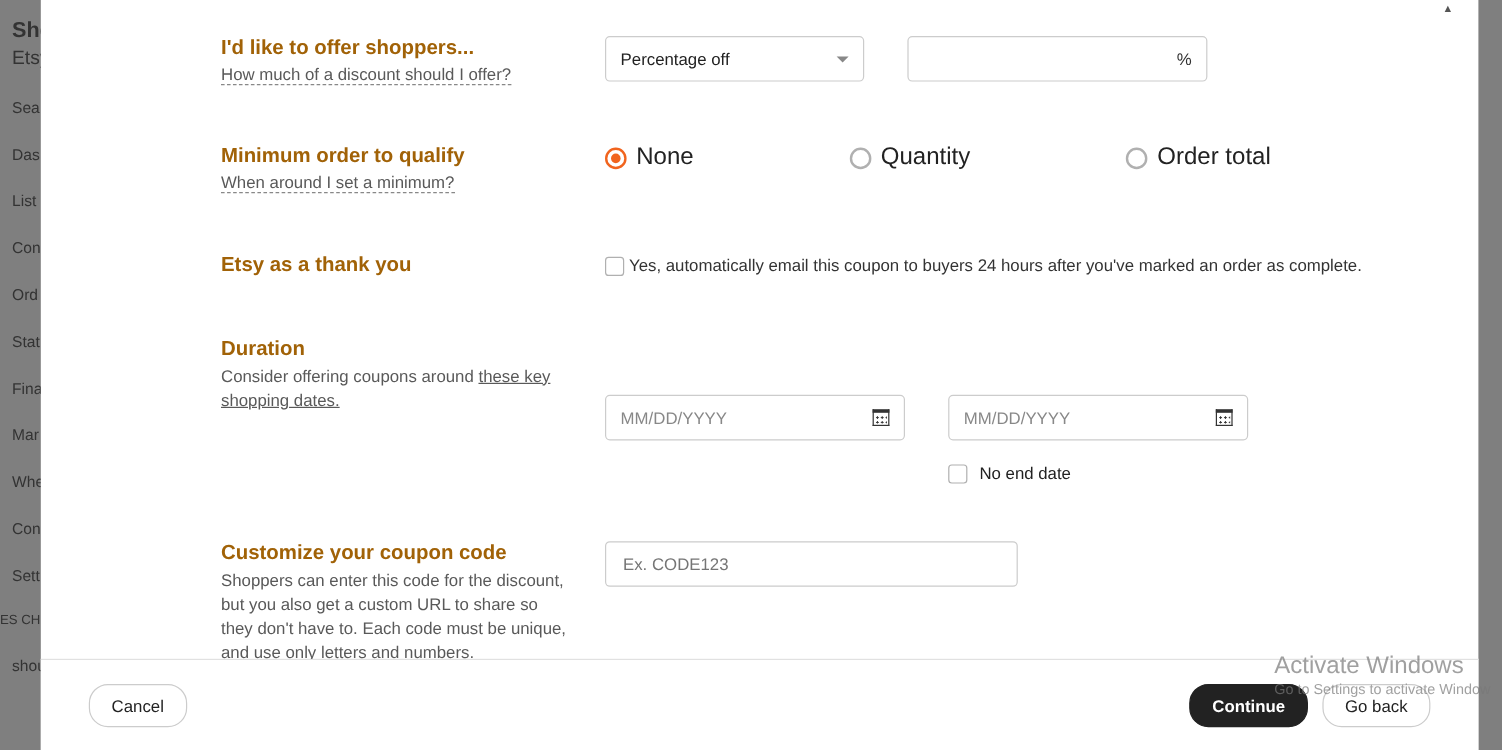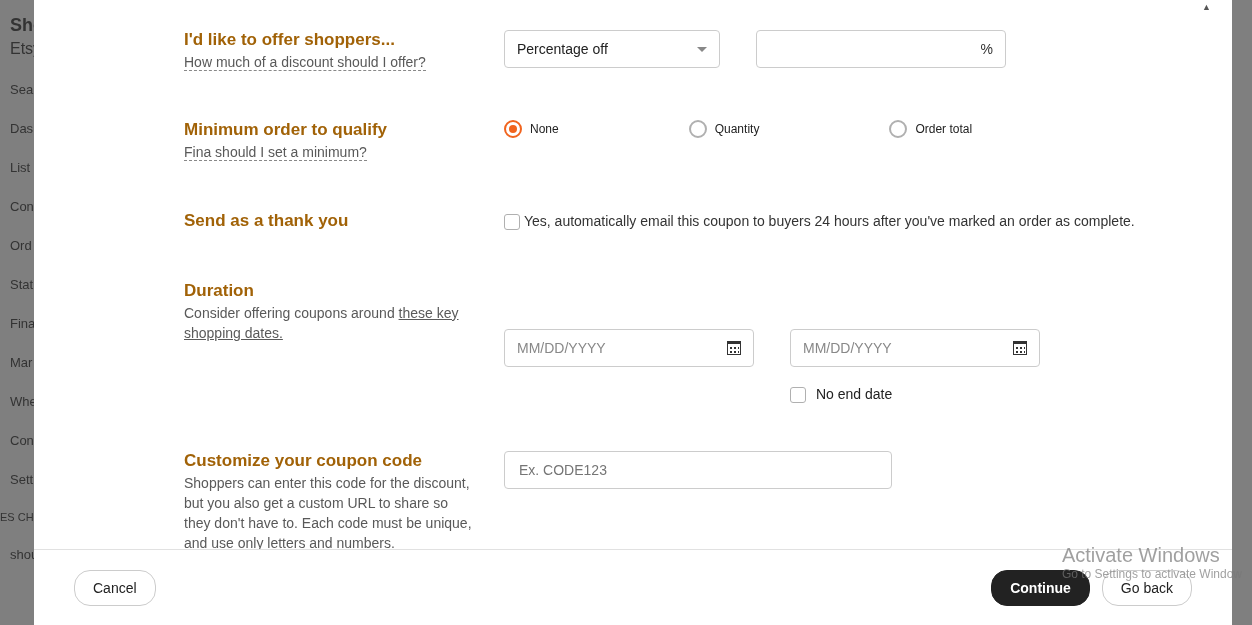--- a/index.html
+++ b/index.html
@@ -106,24 +106,24 @@
       linear-gradient(#333,#333) right 0 top 0/1px 100% no-repeat;
     position: relative;
   }
   .date-input .cal-icon::after{
     content:"";
     position:absolute;
     top:5px; left:2px; right:2px; bottom:2px;
     background:
       radial-gradient(circle,#333 1px,transparent 1px) 0 0/4px 4px;
   }
-  .coupon-input { width: 388px; color: #888; }
+  .coupon-input { width: 344px; color: #888; }
   .coupon-input input { width:100%; border:none; outline:none; font-size:14px; }
   .radio-row { display: flex; gap: 130px; }
-  .radio-item { display: flex; align-items: center; gap: 8px; font-size: 12px; cursor: pointer; }
+  .radio-item { display: flex; align-items: center; gap: 8px; font-size: 20px; cursor: pointer; }
   .radio-outer {
     width: 18px; height: 18px;
     border: 2px solid #b0b0b0;
     border-radius: 50%;
     display: flex; align-items: center; justify-content: center;
   }
   .radio-outer.selected { border-color: #f1641e; }
   .radio-inner {
     width: 8px; height: 8px; border-radius: 50%;
     background: #f1641e;
@@ -247,21 +247,21 @@
             <input type="text" style="">
             <span>%</span>
           </div>
         </div>
       </div>
     </div>
 
     <div class="form-row">
       <div class="form-label-col">
         <div class="label-title">Minimum order to qualify</div>
-        <div class="label-sub"><span class="dotted-link">Fina should I set a minimum?</span></div>
+        <div class="label-sub"><span class="dotted-link">When around I set a minimum?</span></div>
       </div>
       <div class="form-ctrl-col">
         <div class="radio-row">
           <div class="radio-item">
             <span class="radio-outer selected">
                 <span class="radio-inner"></span>
               </span>
             <span>None</span>
           </div>
           <div class="radio-item">
@@ -271,21 +271,21 @@
           <div class="radio-item">
             <span class="radio-outer"></span>
             <span>Order total</span>
           </div>
         </div>
       </div>
     </div>
 
     <div class="form-row">
       <div class="form-label-col">
-        <div class="label-title">Send as a thank you</div>
+        <div class="label-title">Etsy as a thank you</div>
       </div>
       <div class="form-ctrl-col">
         <div class="check-row">
           <span class="check-box"></span>
           <span>Yes, automatically email this coupon to buyers 24 hours after you've marked an order as complete.</span>
         </div>
       </div>
     </div>
 
     <div class="form-row">

